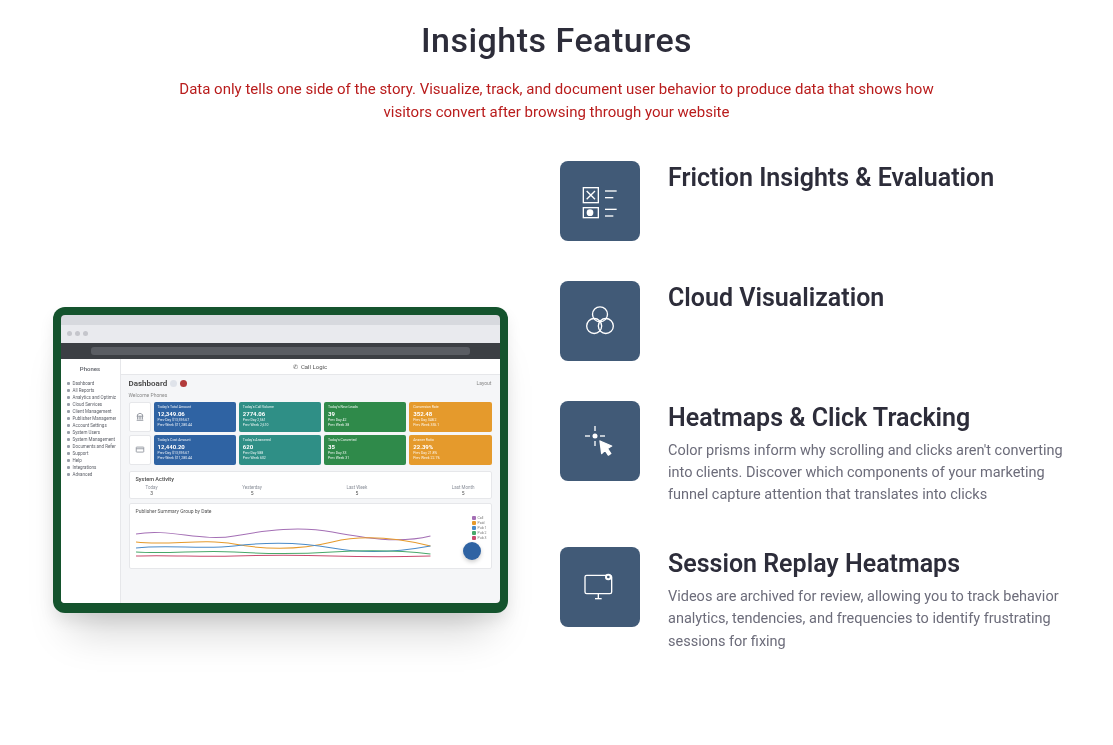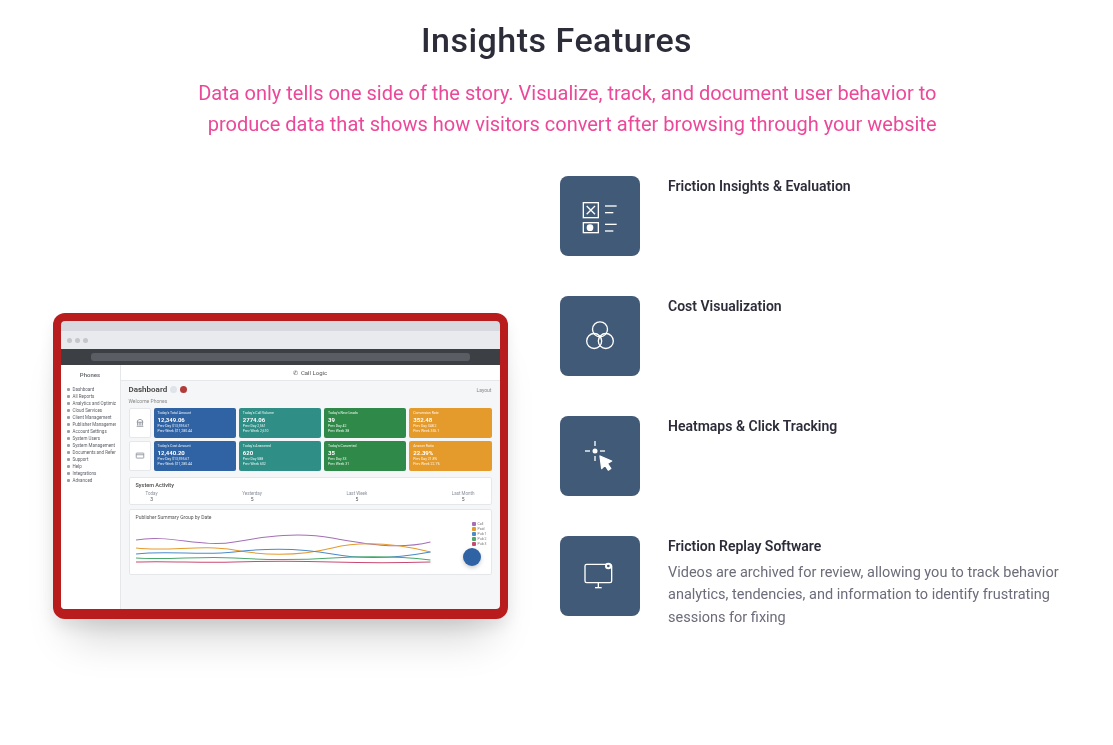--- a/index.html
+++ b/index.html
@@ -15,23 +15,23 @@
   }
   .hero-title {
     text-align: center;
     font-size: 34px;
     font-weight: 500;
     color: #2d2d3a;
     letter-spacing: 0.5px;
     margin-bottom: 18px;
   }
   .hero-sub {
-    text-align: right;
-    font-size: 20px;
-    color: #ec4899;
+    text-align: center;
+    font-size: 15px;
+    color: #b91c1c;
     line-height: 1.55;
     max-width: 760px;
     margin: 0 auto 36px auto;
   }
   .content {
     display: flex;
     gap: 40px;
   }
   .left-col {
     width: 480px;
@@ -41,25 +41,25 @@
   .right-col {
     flex: 1;
     display: flex;
     flex-direction: column;
     gap: 40px;
   }
 
   
   .laptop {
     width: 455px;
-    background: #b91c1c;
+    background: #14532d;
     border-radius: 12px;
     box-shadow: 0 35px 40px -18px rgba(0,0,0,0.18), 0 8px 15px rgba(0,0,0,0.08);
     padding: 8px 8px 10px 8px;
-    margin: 7px auto;
+    margin: 16px auto;
   }
   .screen {
     background: #2b2b2b;
     border-radius: 4px;
     overflow: hidden;
   }
   .menubar {
     height: 10px;
     background: #d7d9de;
   }
@@ -177,21 +177,21 @@
     border-radius: 8px;
     display:flex; align-items:center; justify-content:center;
     flex-shrink:0;
   }
   .feature-icon-box svg {
     width: 40px; height: 40px;
     stroke: #ffffff; fill: none; stroke-width: 1.6;
   }
   .feature-text { flex:1; padding-top:2px; }
   .feature-title {
-    font-size: 14px;
+    font-size: 25px;
     font-weight: 600;
     color: #2d2d3a;
     margin-bottom: 8px;
   }
   .feature-desc {
     font-size: 14.5px;
     color: #6c6c7a;
     line-height: 1.55;
   }
 </style>
@@ -447,50 +447,51 @@
         </div>
         <div class="feature">
           <div class="feature-icon-box">
             <svg viewBox="0 0 48 48">
               <circle cx="24" cy="16" r="9"></circle>
               <circle cx="17" cy="30" r="9"></circle>
               <circle cx="31" cy="30" r="9"></circle>
             </svg>
           </div>
           <div class="feature-text">
-            <div class="feature-title">Cost Visualization</div>
+            <div class="feature-title">Cloud Visualization</div>
           </div>
         </div>
         <div class="feature">
           <div class="feature-icon-box">
             <svg viewBox="0 0 48 48">
               <circle cx="18" cy="18" r="3" fill="#fff" stroke="none"></circle>
               <line x1="18" y1="6" x2="18" y2="12"></line>
               <line x1="18" y1="24" x2="18" y2="30"></line>
               <line x1="6" y1="18" x2="12" y2="18"></line>
               <line x1="24" y1="18" x2="30" y2="18"></line>
               <path d="M24 24l14 6-5 3 4 6-3 2-4-6-4 4z" fill="#fff" stroke="#fff" stroke-linejoin="round"></path>
             </svg>
           </div>
           <div class="feature-text">
             <div class="feature-title">Heatmaps &amp; Click Tracking</div>
+            <div class="feature-desc">Color prisms inform why scrolling and clicks aren't converting into clients. Discover which components of your marketing funnel capture attention that translates into clicks</div>
           </div>
         </div>
         <div class="feature">
           <div class="feature-icon-box">
             <svg viewBox="0 0 48 48">
               <rect x="6" y="10" width="32" height="22" rx="2"></rect>
               <line x1="18" y1="38" x2="26" y2="38"></line>
               <line x1="22" y1="32" x2="22" y2="38"></line>
               <circle cx="34" cy="12" r="4" fill="#fff" stroke="none"></circle>
               <circle cx="34" cy="12" r="1.6" fill="#415a77" stroke="none"></circle>
             </svg>
           </div>
           <div class="feature-text">
-            <div class="feature-title">Friction Replay Software</div>
-            <div class="feature-desc">Videos are archived for review, allowing you to track behavior analytics, tendencies, and information to identify frustrating sessions for fixing</div>
+            <div class="feature-title">Session Replay Heatmaps</div>
+            <div class="feature-desc">Videos are archived for review, allowing you to track behavior analytics, tendencies, and frequencies to identify frustrating sessions for fixing</div>
           </div>
         </div>
       </div>
 
   </div>
 
 </div>
 
 </body></html>

